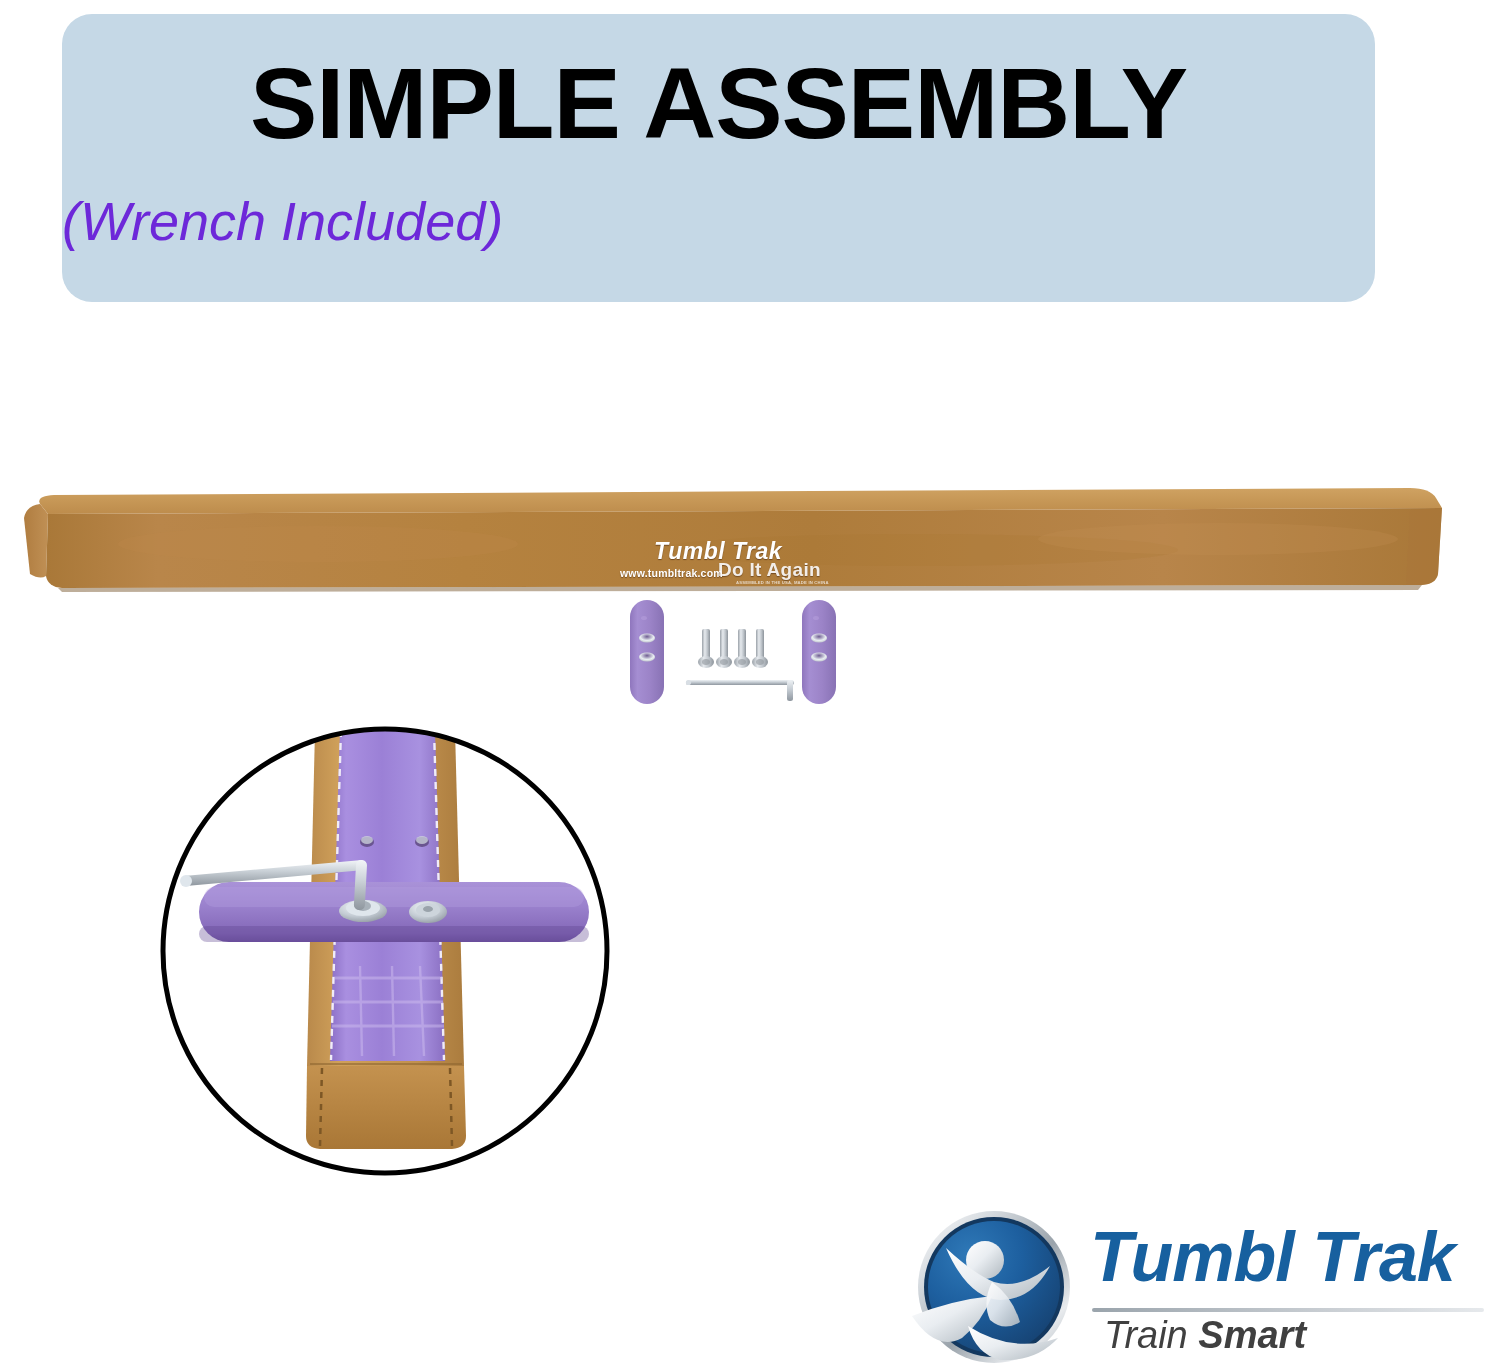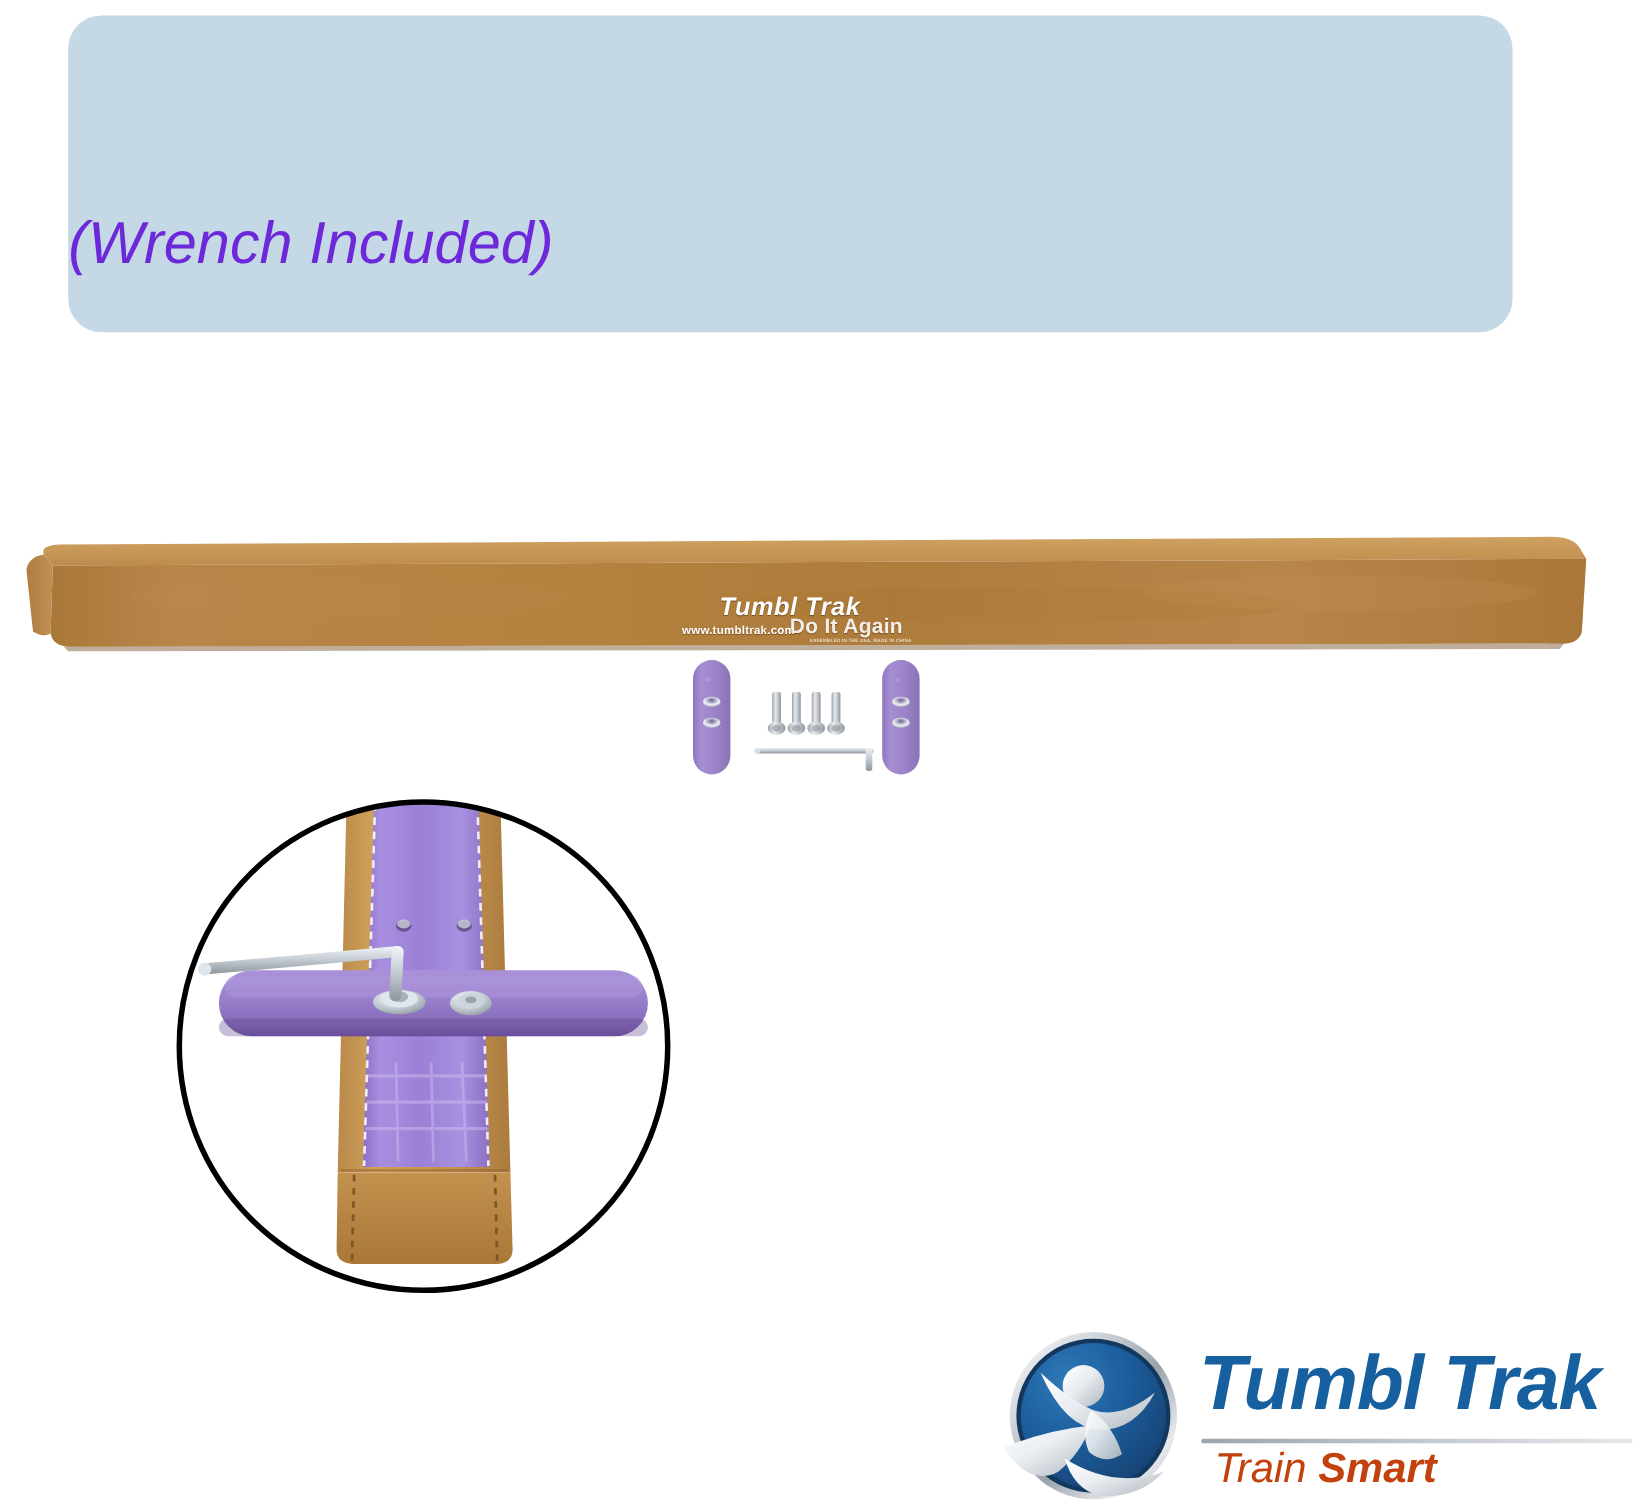--- a/index.html
+++ b/index.html
@@ -189,34 +189,35 @@
     background: linear-gradient(to right, #9aa4ac, #c9ced3 60%, #e6e9ec);
     border-radius: 2px;
   }
   .brand-tag {
     position: absolute;
     left: 14px;
     top: 94px;
     font-family: "Liberation Sans", sans-serif;
     font-style: italic;
     font-size: 38px;
-    color: #c2410c;
+    color: #404040;
     letter-spacing: 0px;
     line-height: 1;
     white-space: nowrap;
     text-align: right;
   }
   .brand-tag .bold { font-weight: bold; }
 </style>
 </head>
 <body>
 
 <div id="page">
 
   <div class="banner">
+    <div class="banner-title">SIMPLE ASSEMBLY</div>
     <div class="banner-subtitle">(Wrench Included)</div>
   </div>
 
   <div class="beam-wrap">
     <svg class="beam-svg" width="1426" height="112" viewBox="0 0 1426 112" xmlns="http://www.w3.org/2000/svg">
       <defs>
         <linearGradient id="beamTop" x1="0" y1="0" x2="0" y2="1">
           <stop offset="0%" stop-color="#cfa262"></stop>
           <stop offset="45%" stop-color="#c79857"></stop>
           <stop offset="100%" stop-color="#bd8c4c"></stop>

